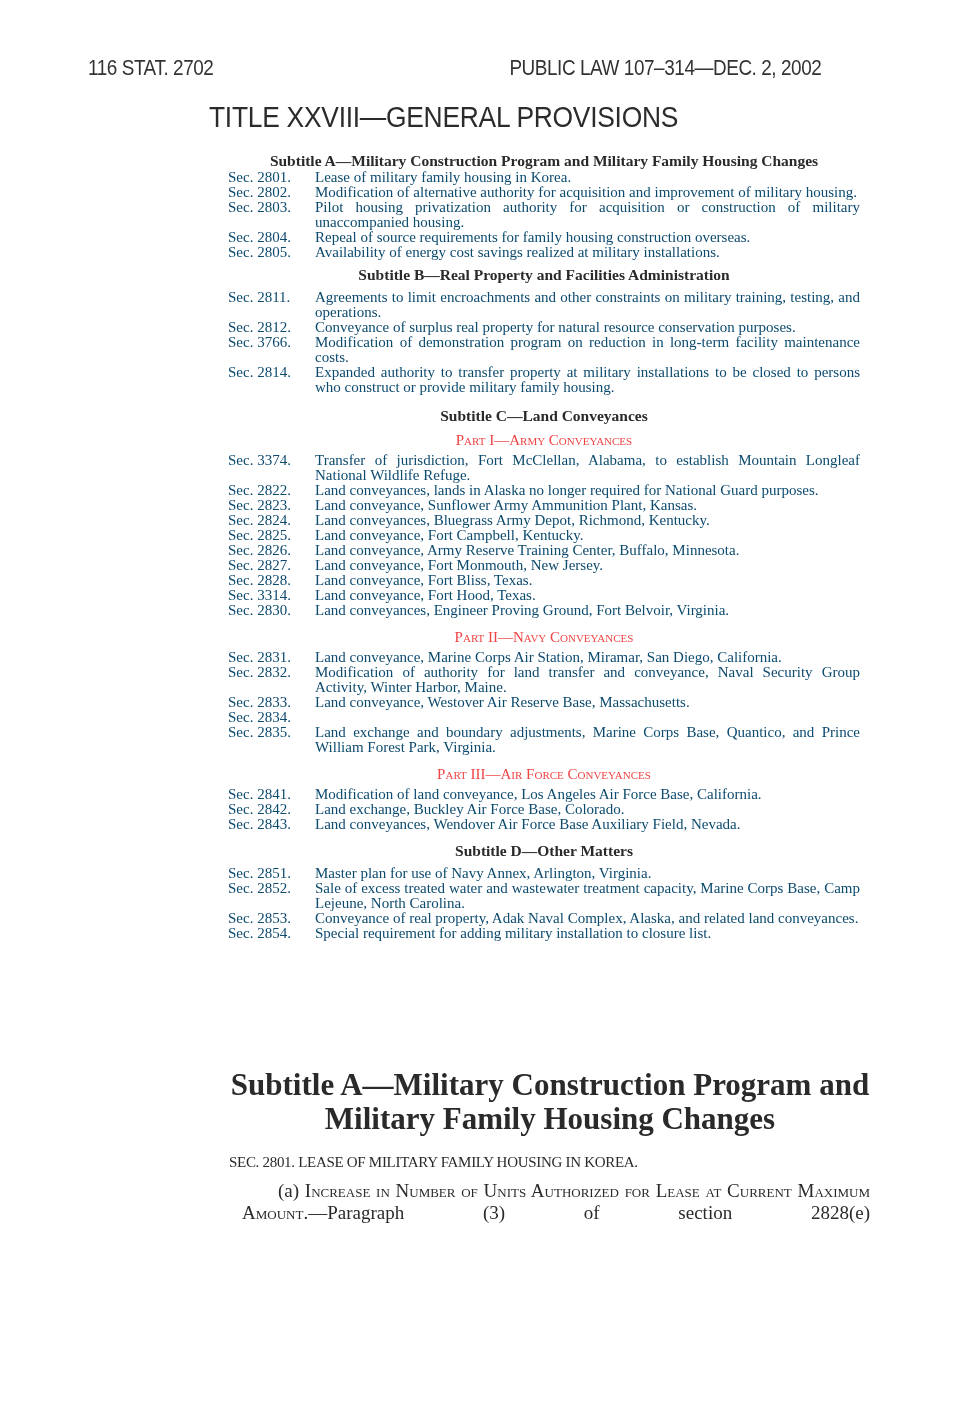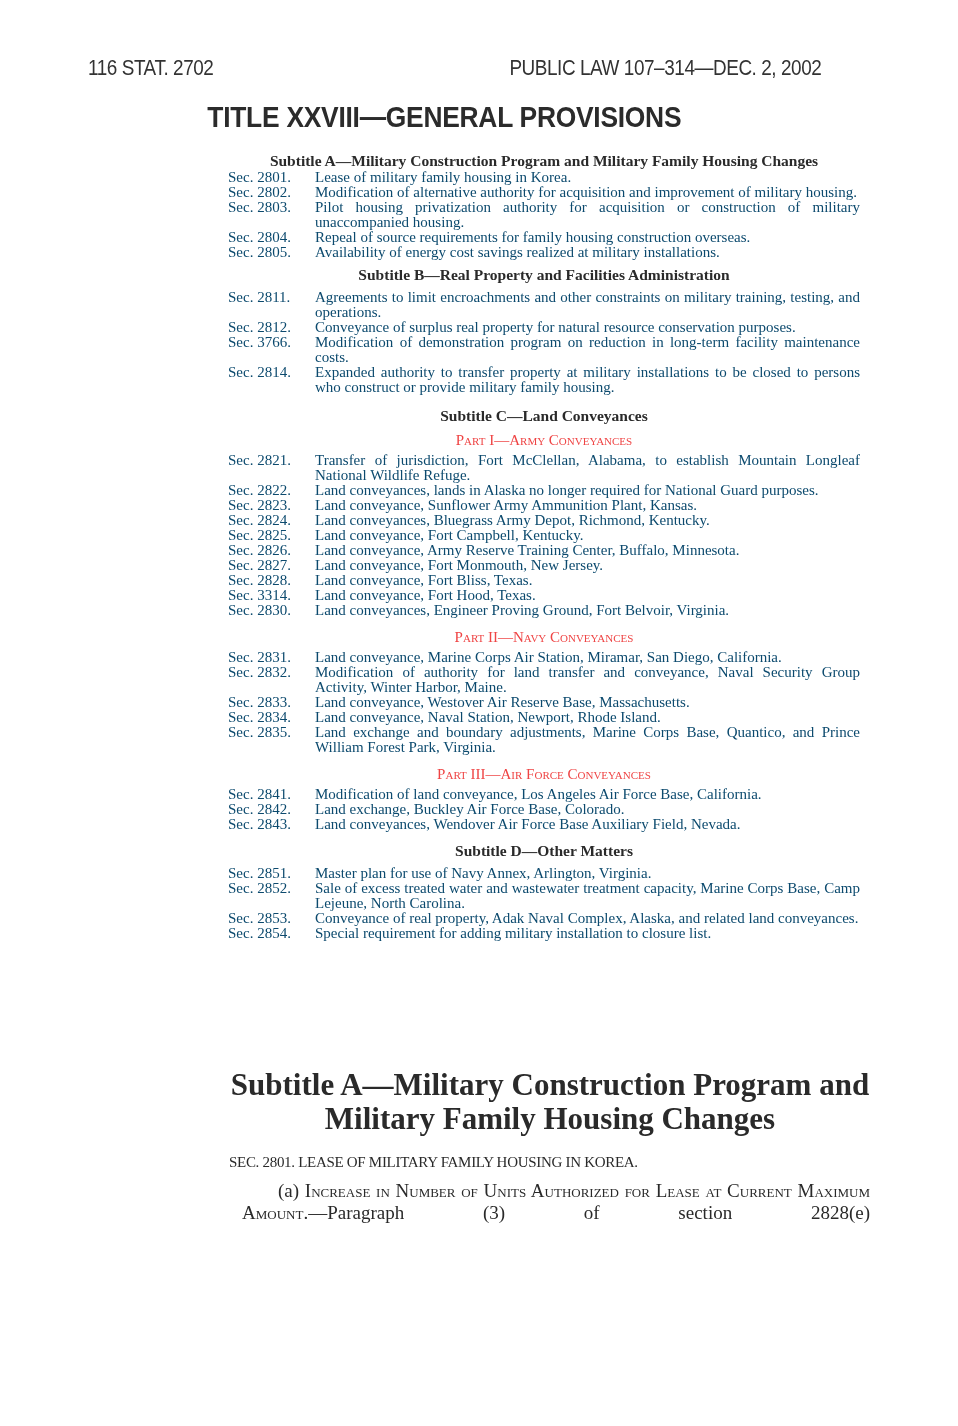--- a/index.html
+++ b/index.html
@@ -11,21 +11,21 @@
     .running-head {
       position: absolute; top: 55px; left: 88px; width: 700px;
       font-family: "Liberation Sans Narrow", "Liberation Sans", sans-serif;
       font-size: 22px; letter-spacing: -0.5px; color: #333;
       transform: scaleX(0.86); transform-origin: left top;
     }
     .running-head .page-num { position: absolute; left: 0; top: 0; white-space: nowrap; }
     .running-head .law-line { position: absolute; left: 490px; top: 0; white-space: nowrap; }
     .title {
       position: absolute; top: 100px; left: 0; width: 808px; text-align: center;
-      font-family: "Liberation Sans", sans-serif; font-weight: bold;
+      font-family: "Liberation Sans", sans-serif; font-weight: normal;
       font-size: 30px; letter-spacing: -0.3px; color: #2b2b2b;
     }
     .title span { display: inline-block; transform: scaleX(0.88); transform-origin: center top; margin-left: 80px; }
     .toc { position: absolute; left: 228px; top: 152px; width: 632px; }
     .subtitle-head {
       text-align: center; font-weight: bold; font-size: 15.5px; line-height: 18px;
       color: #2a2a2a; margin: 0;
     }
     .subtitle-head.spaced { margin-top: 6px; margin-bottom: 6px; }
     .part-head {
@@ -107,21 +107,21 @@
     <div class="sec-row">
         <span class="sec-label">Sec. 2814.</span>
         <span class="sec-text">Expanded authority to transfer property at military installations to be closed to persons who construct or provide military family housing.</span>
       </div>
   </div>
 
   <div class="subtitle-head spaced" style="margin-bottom:2px;margin-top:12px;">Subtitle C—Land Conveyances</div>
   <div class="part-head">Part I—Army Conveyances</div>
   <div>
     <div class="sec-row">
-        <span class="sec-label">Sec. 2821.</span>
+        <span class="sec-label">Sec. 3374.</span>
         <span class="sec-text">Transfer of jurisdiction, Fort McClellan, Alabama, to establish Mountain Longleaf National Wildlife Refuge.</span>
       </div>
     <div class="sec-row">
         <span class="sec-label">Sec. 2822.</span>
         <span class="sec-text">Land conveyances, lands in Alaska no longer required for National Guard purposes.</span>
       </div>
     <div class="sec-row">
         <span class="sec-label">Sec. 2823.</span>
         <span class="sec-text">Land conveyance, Sunflower Army Ammunition Plant, Kansas.</span>
       </div>
@@ -164,21 +164,20 @@
     <div class="sec-row">
         <span class="sec-label">Sec. 2832.</span>
         <span class="sec-text">Modification of authority for land transfer and conveyance, Naval Security Group Activity, Winter Harbor, Maine.</span>
       </div>
     <div class="sec-row">
         <span class="sec-label">Sec. 2833.</span>
         <span class="sec-text">Land conveyance, Westover Air Reserve Base, Massachusetts.</span>
       </div>
     <div class="sec-row">
         <span class="sec-label">Sec. 2834.</span>
-        <span class="sec-text">Land conveyance, Naval Station, Newport, Rhode Island.</span>
       </div>
     <div class="sec-row">
         <span class="sec-label">Sec. 2835.</span>
         <span class="sec-text">Land exchange and boundary adjustments, Marine Corps Base, Quantico, and Prince William Forest Park, Virginia.</span>
       </div>
   </div>
 
   <div class="part-head" style="margin-top:10px;">Part III—Air Force Conveyances</div>
   <div>
     <div class="sec-row">

